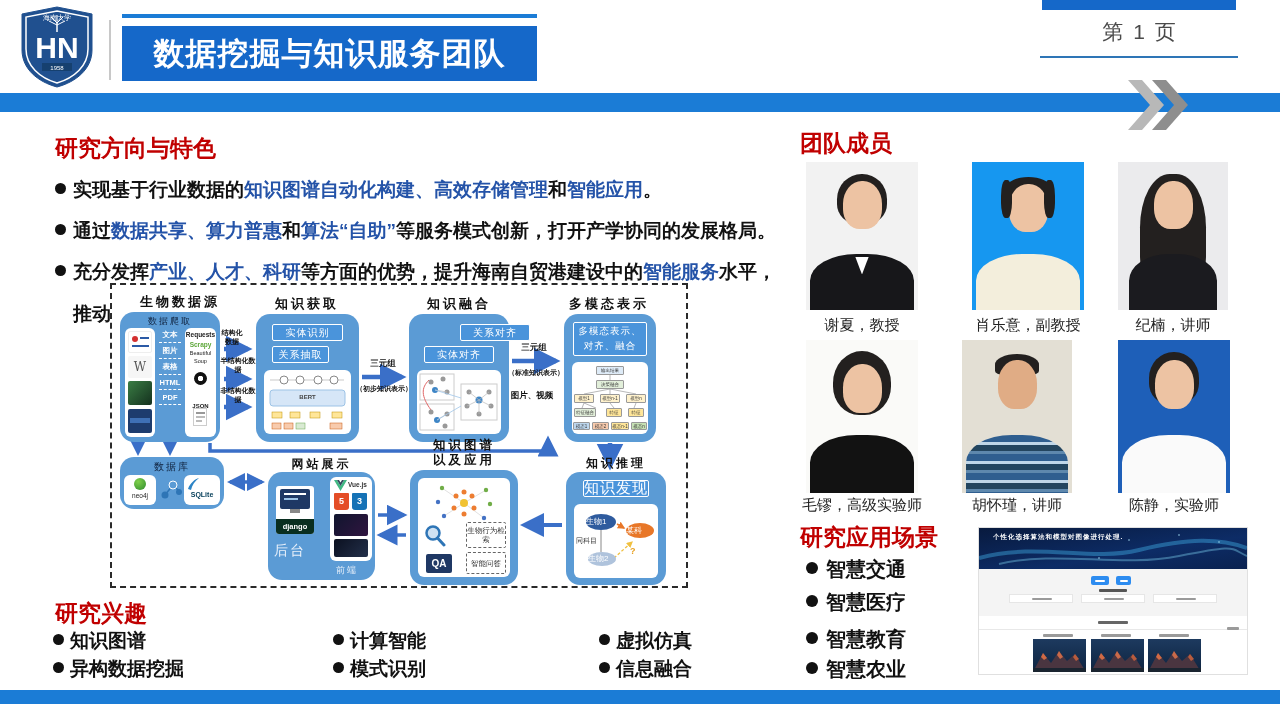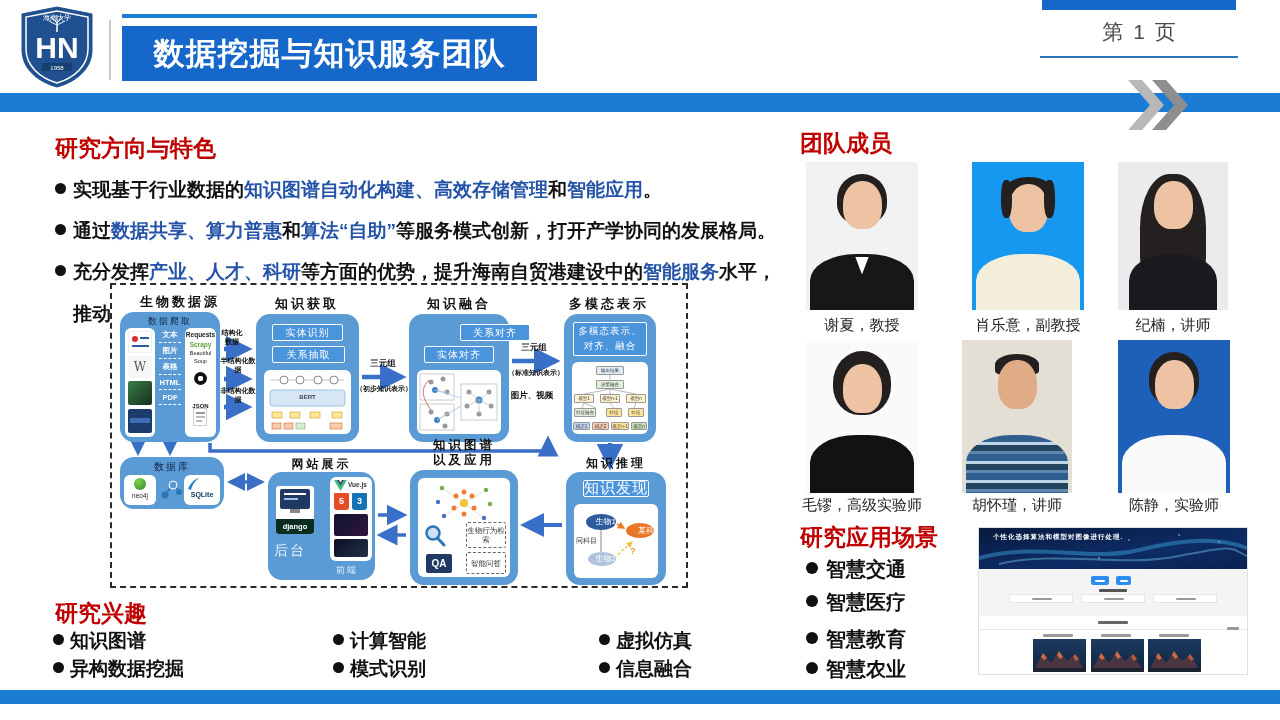--- a/index.html
+++ b/index.html
@@ -40,21 +40,21 @@
   .wpanel { position:absolute; background:#fff; border-radius:6px; }
   .alabel { position:absolute; font-family:"DejaVu Serif", serif; font-weight:bold; font-size:7px; color:#111; text-align:center; line-height:8.5px; }
   .alabel.big { font-size:8.5px; }
   .crawl { position:absolute; width:100%; top:3px; text-align:center; color:#10233f; font-family:"DejaVu Serif", serif; font-size:9px; letter-spacing:2px; }
   .srctype { color:#fff; font-size:7.5px; font-weight:bold; text-align:center; }
   .srctype .arr { height:0; border-bottom:1.5px dashed #fff; margin:2px 2px 3px 2px; position:relative; }
   .tile { border-radius:2px; }
   .tinytxt { font-size:6.5px; color:#222; text-align:center; line-height:7.5px; }
   .dashbox { position:absolute; border:1px dashed #666; color:#333; font-family:"DejaVu Serif", serif; font-size:7.5px;
     text-align:center; display:flex; align-items:center; justify-content:center; line-height:9px; border-radius:2px; background:#fff;}
-  .node { position:absolute; border-radius:50%; color:#fff; font-size:8px; text-align:right; font-family:Liberation Sans, sans-serif; }
+  .node { position:absolute; border-radius:50%; color:#fff; font-size:8px; text-align:left; font-family:Liberation Sans, sans-serif; }
   .treebox { position:absolute; border:0.5px solid #999; font-size:4.5px; color:#333; text-align:center; overflow:hidden; border-radius:1px; line-height:8px;}
 
   
   .int-item { position:absolute; font-size:19px; font-weight:bold; color:#111; }
   .int-item .dot { display:inline-block; width:11px; height:11px; background:#111; border-radius:50%; margin-right:6px; vertical-align:2px; }
 
   
   .photo { position:absolute; overflow:hidden; }
   .photo .hair { position:absolute; background:#23201f; }
   .photo .head { position:absolute; left:33%; top:13%; width:35%; height:32%; background:#EDC3A3; border-radius:48% 48% 42% 42%; }
@@ -196,21 +196,21 @@
         <div class="abs" style="left:8px; top:80px; width:14px; height:18px; background:#fff; border:1px solid #ccc;">
           <div class="abs" style="left:2px; top:3px; width:9px; height:1.5px; background:#999;"></div>
           <div class="abs" style="left:2px; top:7px; width:9px; height:1.5px; background:#bbb;"></div>
           <div class="abs" style="left:2px; top:11px; width:6px; height:1.5px; background:#bbb;"></div>
         </div>
       </div>
     </div>
 
     <div class="dbox" style="left:144px; top:29px; width:103px; height:128px;">
       <div class="dlabel" style="left:16px; top:10px; width:71px;">实体识别</div>
-      <div class="dlabel" style="left:16px; top:32px; width:73px;">关系抽取</div>
+      <div class="dlabel" style="left:16px; top:32px; width:57px;">关系抽取</div>
       <div class="wpanel" style="left:8px; top:56px; width:87px; height:64px;">
         <svg width="87" height="64" viewBox="0 0 87 64">
           <line x1="6" y1="10" x2="80" y2="10" stroke="#bbb" stroke-width="0.8"></line>
           <circle cx="20" cy="10" r="4" fill="#fff" stroke="#888"></circle>
             <circle cx="36" cy="10" r="4" fill="#fff" stroke="#888"></circle>
           <circle cx="54" cy="10" r="4" fill="#fff" stroke="#888"></circle>
             <circle cx="70" cy="10" r="4" fill="#fff" stroke="#888"></circle>
           <rect x="6" y="20" width="75" height="16" rx="3" fill="#D6E6F7" stroke="#9DC3E6"></rect>
           <rect x="8" y="42" width="10" height="6" fill="#FFE699" stroke="#BF9000" stroke-width="0.5"></rect>
           <rect x="26" y="42" width="10" height="6" fill="#FFE699" stroke="#BF9000" stroke-width="0.5"></rect>

